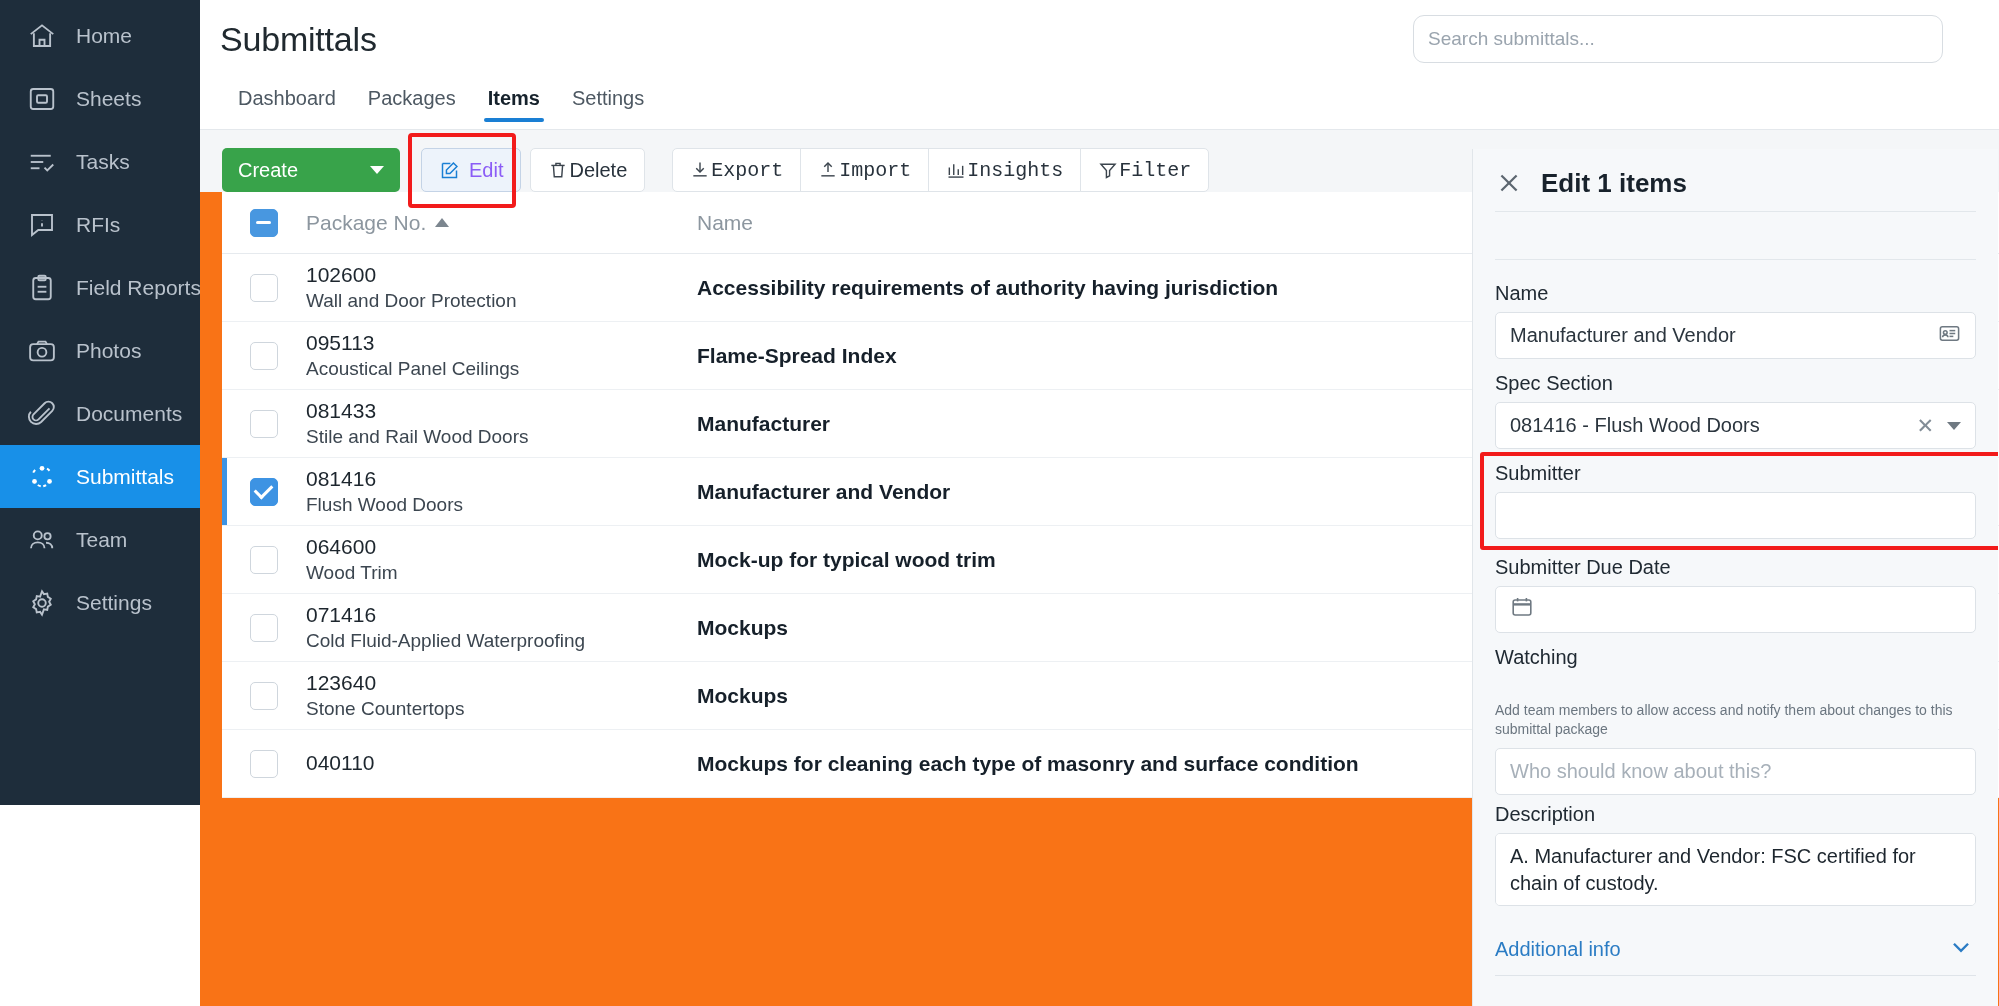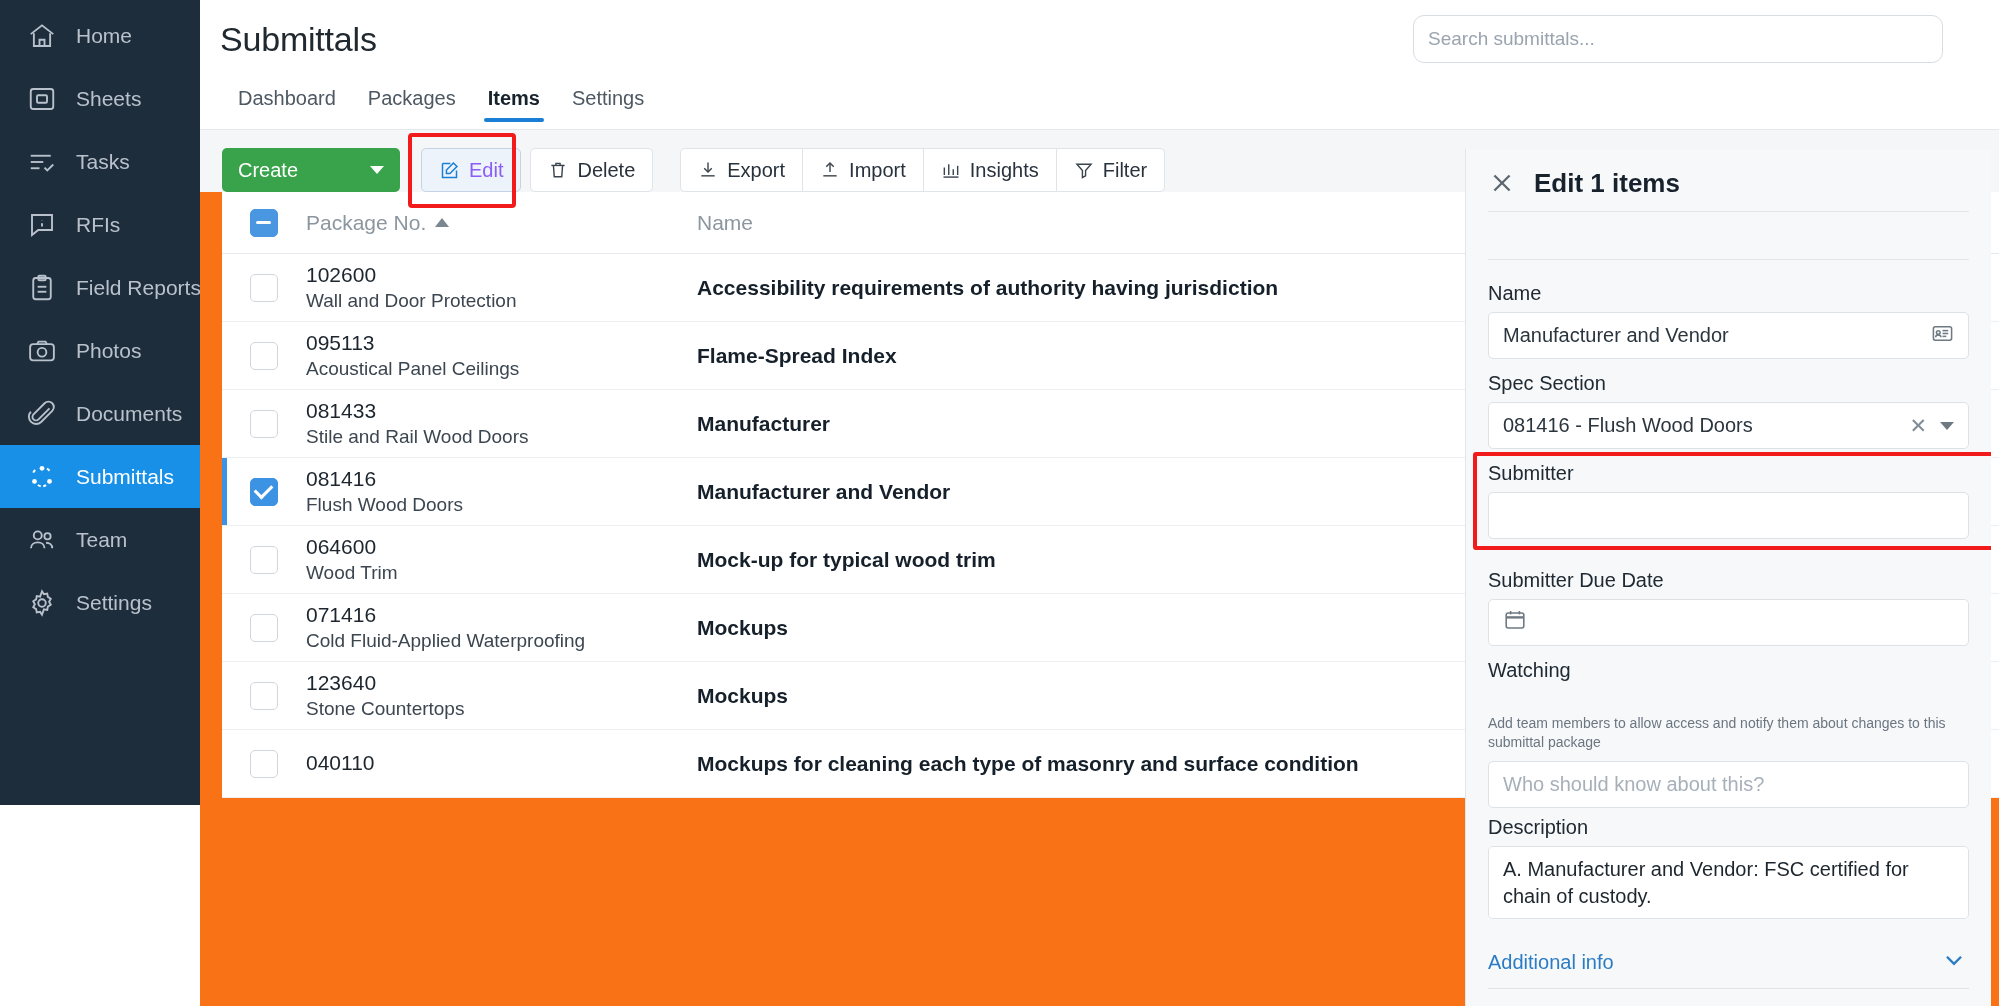--- a/index.html
+++ b/index.html
@@ -96,29 +96,29 @@
     height: 44px; padding: 0 17px; color: #8b5cf6; font-size: 20px;
     cursor: pointer; font-family: "Liberation Sans", sans-serif;
   }
   .hl-edit {
     position: absolute; left: -13px; top: -15px;
     width: 108px; height: 75px;
     border: 4px solid #f21b1b; border-radius: 4px;
     pointer-events: none;
   }
   .btn-plain {
-    display: flex; align-items: center; gap: 9px;
+    display: flex; align-items: center; gap: 1px;
     background: #fff; border: 1px solid #dfe4e9; border-radius: 5px;
     height: 44px; padding: 0 17px; color: #28323c; font-size: 20px;
     cursor: pointer; font-family: "Liberation Sans", sans-serif;
     white-space: nowrap;
   }
   .btn-delete { margin-left: 9px; }
   .btn-group { display: flex; margin-left: 27px; }
-  .btn-group .btn-plain { border-radius: 0; margin-left: -1px; }
+  .btn-group .btn-plain { border-radius: 0; margin-left: -1px; font-family: Liberation Mono, monospace; }
   .btn-group .btn-plain:first-child { border-radius: 5px 0 0 5px; margin-left: 0; }
   .btn-group .btn-plain:last-child { border-radius: 0 5px 5px 0; }
 
   
   .table-wrap {
     flex: 1 1 auto; overflow: hidden; background: #f97316;
     padding-left: 22px;
   }
   .table { background: #fff; width: 100%; }
   .thead {
@@ -154,21 +154,21 @@
   }
   .spec-num { font-size: 21px; color: #1d262e; line-height: 1.28; }
   .spec-desc { font-size: 19px; color: #3c4650; line-height: 1.28; }
   .cell-col { display: flex; flex-direction: column; justify-content: center; }
   .name-txt {
     font-size: 21px; font-weight: bold; color: #16202a; line-height: 1.3;
   }
 
   
   .panel {
-    position: absolute; right: 8px; top: 149px;
+    position: absolute; right: 1px; top: 149px;
     width: 526px; height: 857px;
     background: #f6f8fa; border-left: 1px solid #e1e6ea;
     padding: 0 22px; overflow: hidden;
   }
   .panel-head {
     display: flex; align-items: center; gap: 18px;
     height: 62px; padding-top: 6px;
   }
   .panel-title { font-size: 26px; font-weight: bold; color: #18222c; }
   .x-icon { cursor: pointer; display: flex; align-items: center; }
@@ -580,21 +580,21 @@
       <label class="fld-label">Spec Section</label>
       <div class="fld-input">
         <span class="sel-txt">081416 - Flush Wood Doors</span>
         <span class="sel-ctrls">
           <span class="clear-x">✕</span>
           <span class="dd-caret"></span>
         </span>
       </div>
     </div>
 
-    <div class="fld" style="margin-bottom:30px;">
+    <div class="fld" style="margin-bottom:17px;">
       <label class="fld-label">Submitter</label>
       <input class="fld-input empty" type="text" value="" style="">
       <div class="hl-submitter"></div>
     </div>
 
     <div class="fld">
       <label class="fld-label">Submitter Due Date</label>
       <div class="fld-input">
         <span>
           <svg width="24" height="24" viewBox="0 0 24 24" fill="none" stroke="#6f7982" stroke-width="1.6">

